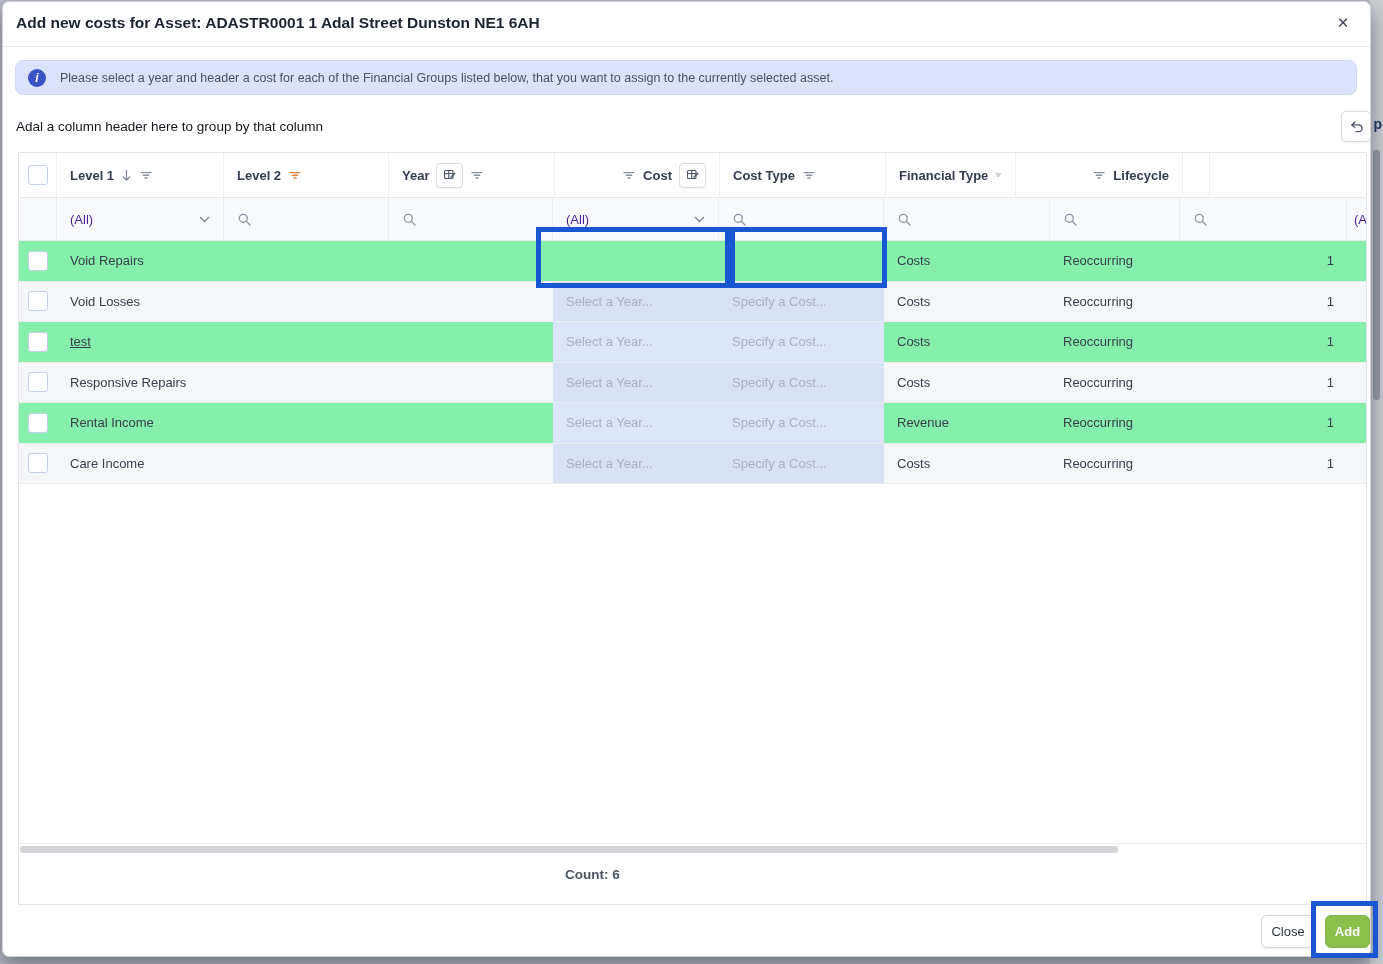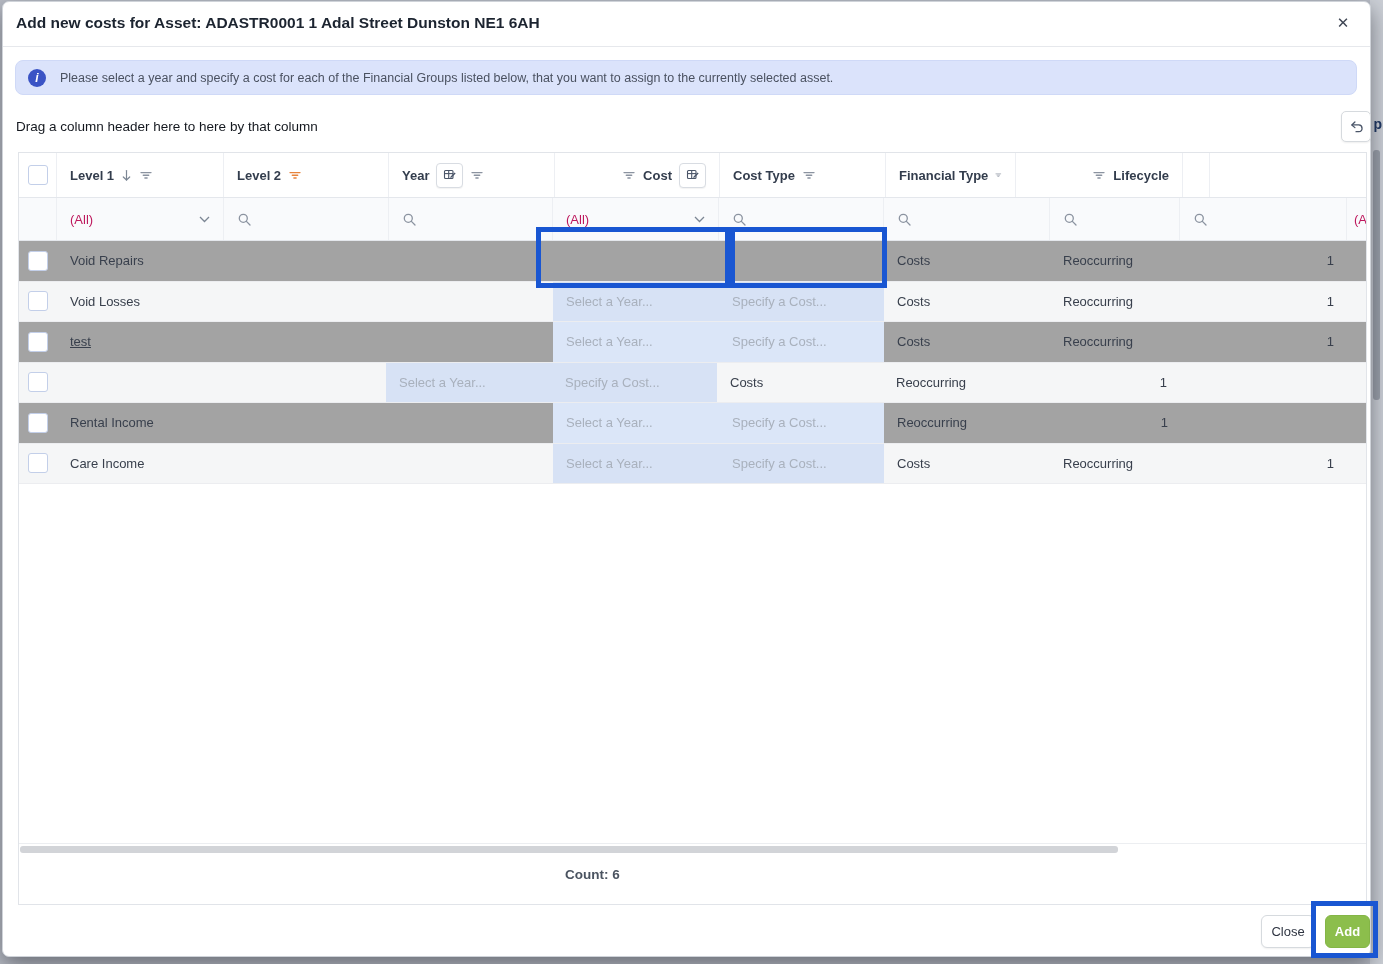--- a/index.html
+++ b/index.html
@@ -39,29 +39,29 @@
   .undo-btn{position:absolute;left:1338px;top:109px;width:28px;height:29px;background:#fff;
     border:1px solid #d6dade;border-radius:5px;box-shadow:0 1px 2px rgba(0,0,0,.07);
     display:flex;align-items:center;justify-content:center;cursor:pointer;}
 
   
   .grid{position:absolute;left:15px;top:150px;width:1349px;height:753px;
     border:1px solid #e1e4e9;box-sizing:border-box;overflow:hidden;background:#fff;}
   .hdr-row,.flt-row,.data-row{display:flex;box-sizing:border-box;}
   .hdr-row{height:45px;border-bottom:1px solid #e4e7ec;background:#fff;}
   .flt-row{height:43px;border-bottom:1px solid #e4e7ec;background:#f9fafc;}
-  .data-row{height:40.5px;border-bottom:1px solid #ecedf0;background:#a3a3a3;}
+  .data-row{height:40.5px;border-bottom:1px solid #ecedf0;background:#86efac;}
   .data-row.alt{background:#f5f6f7;}
   .cell{box-sizing:border-box;display:flex;align-items:center;padding:0 13px;gap:7px;
     font-size:13px;color:#39404d;overflow:hidden;white-space:nowrap;flex:0 0 auto;}
   .hdr-row .cell,.flt-row .cell{border-right:1px solid #edeff3;}
   .hdr-row .cell{font-weight:600;color:#333d4d;}
   .cell.right{justify-content:flex-end;}
   .cell.center{justify-content:center;}
-  .flt-all{font-size:13px;color:#be185d;flex:1;}
+  .flt-all{font-size:13px;color:#4c1d95;flex:1;}
   .editable{background:#dbe6f8;}
   .data-row.alt .editable{background:#d7e2f5;}
   .edited{background:#f0f6eb !important;margin-top:48px;}
   .placeholder{color:#a9b1bd;}
   .checkbox{width:18px;height:18px;border:1px solid #c3cfe9;border-radius:3px;background:#fff;flex:0 0 auto;}
   .edit-col-btn{width:25px;height:23px;border:1px solid #d8dce2;border-radius:4px;background:#fff;
     display:flex;align-items:center;justify-content:center;flex:0 0 auto;box-shadow:0 1px 1px rgba(0,0,0,.05);}
 
   .hscroll-thumb{position:absolute;left:1px;top:693px;width:1098px;height:7px;background:#d2d4d8;border-radius:3px;}
   .grid-footer-line{position:absolute;left:0;top:690px;width:100%;border-top:1px solid #eceef1;}
@@ -93,24 +93,24 @@
 
 <div class="modal">
 
   <div class="titlebar">
     <div class="title">Add new costs for Asset: ADASTR0001 1 Adal Street Dunston NE1 6AH</div>
     <div class="close-btn">✕</div>
   </div>
 
   <div class="banner">
     <div class="info-icon">i</div>
-    <div class="banner-text">Please select a year and specify a cost for each of the Financial Groups listed below, that you want to assign to the currently selected asset.</div>
+    <div class="banner-text">Please select a year and header a cost for each of the Financial Groups listed below, that you want to assign to the currently selected asset.</div>
   </div>
 
-  <div class="group-panel">Drag a column header here to here by that column</div>
+  <div class="group-panel">Adal a column header here to group by that column</div>
 
   <div class="undo-btn">
     <span>
       <svg width="15" height="15" viewBox="0 0 16 16" fill="none" stroke="#4a5568" stroke-width="1.4" stroke-linecap="round" stroke-linejoin="round">
         <path d="M6.3 3.2 L3 6.3 L6.3 9.2"></path>
         <path d="M3.4 6.3 H10.1 a3.6 3.6 0 0 1 0.4 7.2 H7.5"></path>
       </svg>
     </span>
   </div>
 
@@ -299,20 +299,21 @@
           </div>
           <div class="cell" style="width: 166px;">Costs</div>
           <div class="cell" style="width: 130px;">Reoccurring</div>
           <div class="cell right" style="width: 167px;">1</div>
           <div class="cell" style="width: 21px;"></div>
         </div>
         <div class="data-row alt">
           <div class="cell center" style="width: 38px;">
             <span class="checkbox"></span>
           </div>
+          <div class="cell" style="width: 167px;">Responsive Repairs</div>
           <div class="cell" style="width: 165px;"></div>
           <div class="cell" style="width: 164px;"></div>
           <div class="cell editable" style="width: 166px;">
             <span class="placeholder">Select a Year...</span>
           </div>
           <div class="cell editable" style="width: 165px;">
             <span class="placeholder">Specify a Cost...</span>
           </div>
           <div class="cell" style="width: 166px;">Costs</div>
           <div class="cell" style="width: 130px;">Reoccurring</div>
@@ -325,20 +326,21 @@
           </div>
           <div class="cell" style="width: 167px;">Rental Income</div>
           <div class="cell" style="width: 165px;"></div>
           <div class="cell" style="width: 164px;"></div>
           <div class="cell editable" style="width: 166px;">
             <span class="placeholder">Select a Year...</span>
           </div>
           <div class="cell editable" style="width: 165px;">
             <span class="placeholder">Specify a Cost...</span>
           </div>
+          <div class="cell" style="width: 166px;">Revenue</div>
           <div class="cell" style="width: 130px;">Reoccurring</div>
           <div class="cell right" style="width: 167px;">1</div>
           <div class="cell" style="width: 21px;"></div>
         </div>
         <div class="data-row alt">
           <div class="cell center" style="width: 38px;">
             <span class="checkbox"></span>
           </div>
           <div class="cell" style="width: 167px;">Care Income</div>
           <div class="cell" style="width: 165px;"></div>

